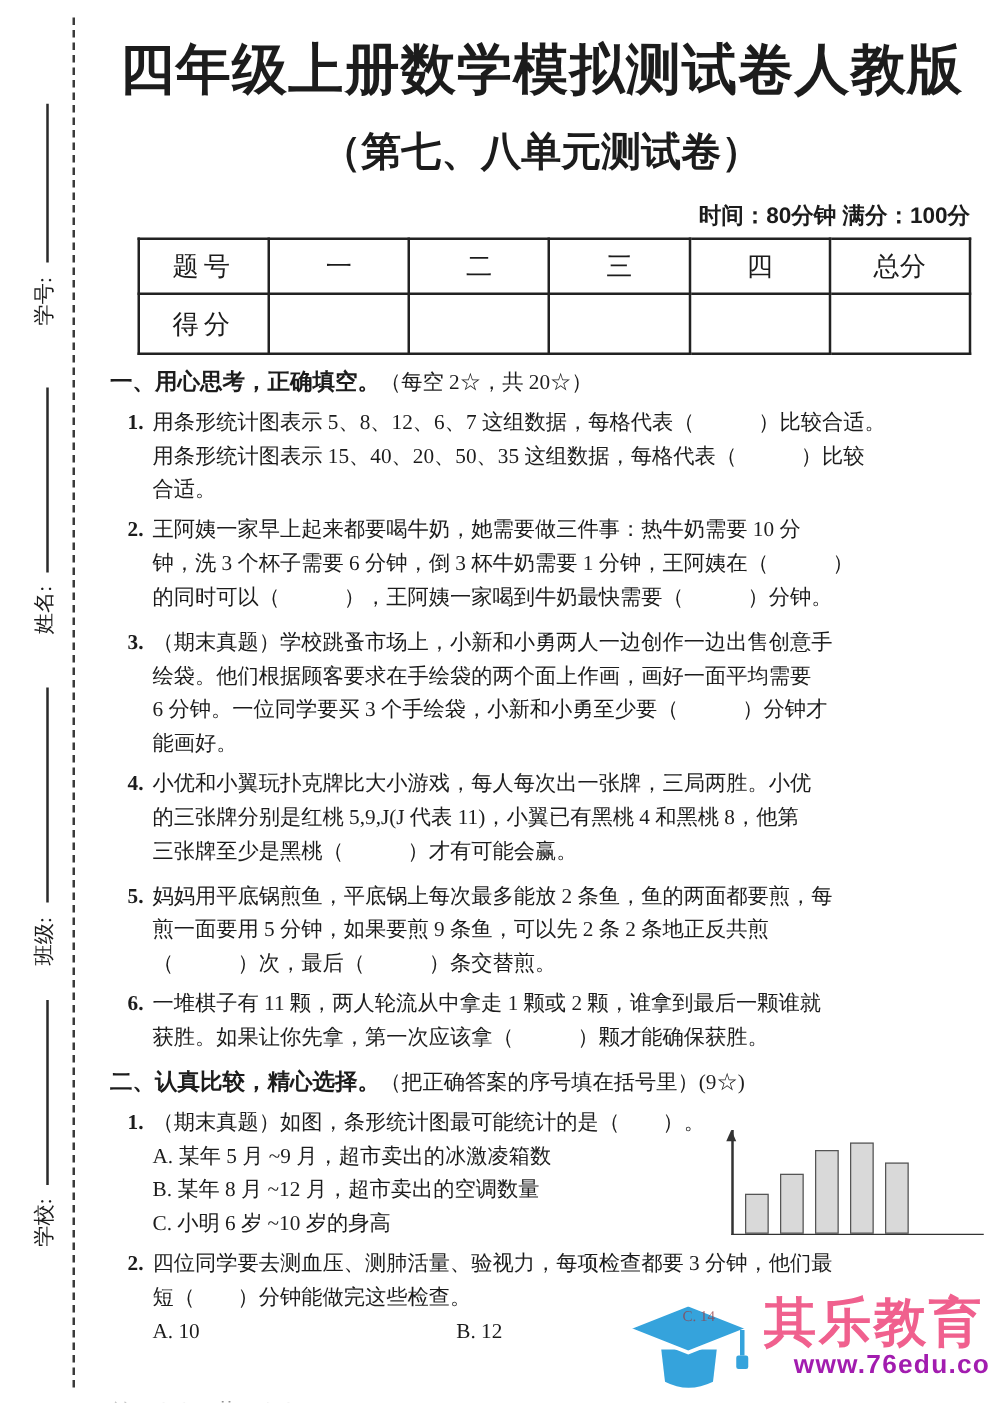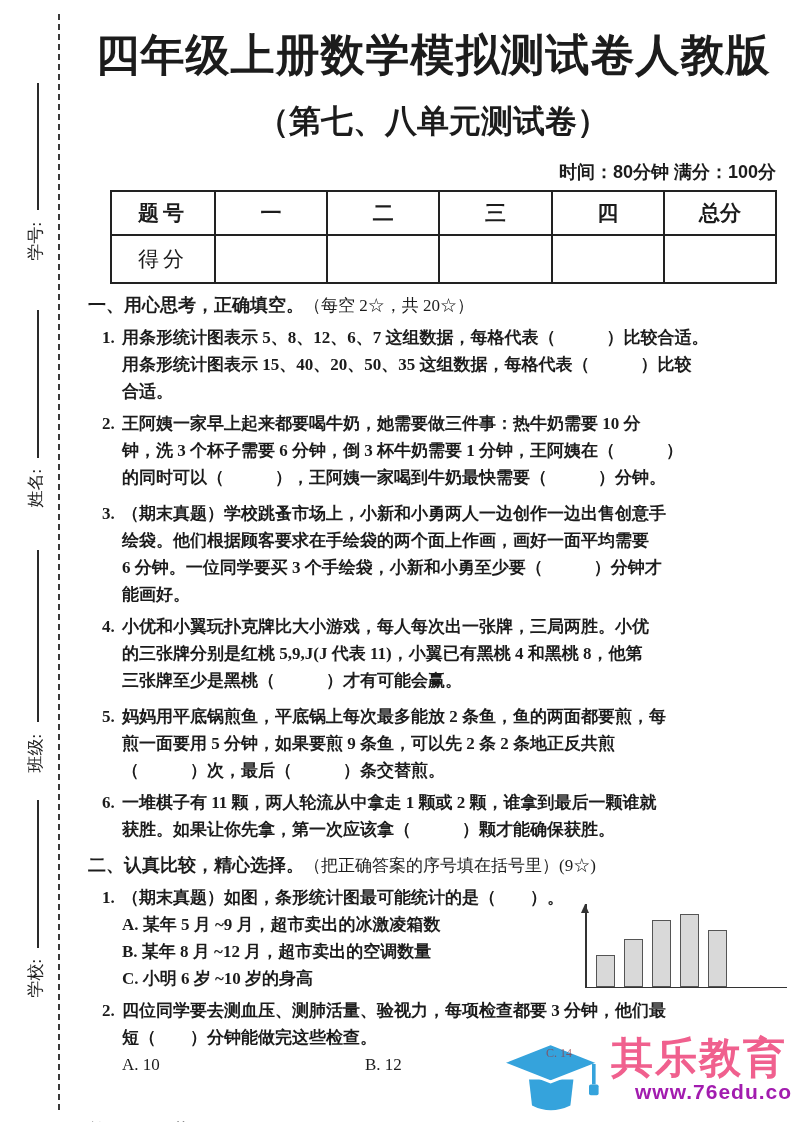--- a/index.html
+++ b/index.html
@@ -32,31 +32,31 @@
   .info {
     position:absolute; top:160px; right:17px;
     font-family:"Liberation Sans", sans-serif; font-weight:bold; font-size:18px;
   }
   
   .score-table {
     position:absolute; left:110px; top:190px; width:667px;
     border-collapse:collapse; table-layout:fixed; font-size:21px;
   }
   .score-table td { border:2.5px solid #222; text-align:center; }
-  .score-table tr:first-child td { height:44px;font-weight:bold; }
+  .score-table tr:first-child td { height:44px; }
   .score-table tr:last-child td { height:48px;font-family:Liberation Serif, serif; }
   .score-table td:first-child { width:104px; letter-spacing:4px; }
   
   .content { position:absolute; left:88px; top:292px; width:700px; font-size:17px; line-height:27px; }
   .sec-heading { font-family:"Liberation Sans", sans-serif; font-weight:bold; font-size:18px; white-space:nowrap; }
   .sec-heading .note { font-family:"Liberation Serif", serif; font-weight:normal; font-size:17px; }
   .question { position:relative; padding-left:34px; margin-top:5px; }
   .q3 { margin-top:9px; } .q5 { margin-top:9px; } .s2h { margin-top:9px; }
   .qnum { position:absolute; left:14px; top:0; font-weight:bold; }
-  .qline { white-space:nowrap;font-weight:bold; }
+  .qline { white-space:nowrap; }
   .opt-row { position:relative; height:27px; }
   .opt-a { position:absolute; left:0; }
   .opt-b { position:absolute; left:243px; }
   
   .mini-chart { position:absolute; left:585px; top:896px; width:202px; height:92px; }
   .mc-yaxis { position:absolute; left:0; top:8px; bottom:0; width:1.5px; background:#333; }
   .mc-arrow { position:absolute; left:-3.6px; top:0; width:0; height:0;
     border-left:4.5px solid transparent; border-right:4.5px solid transparent; border-bottom:9px solid #333; }
   .mc-xaxis { position:absolute; left:0; right:0; bottom:0; height:1.5px; background:#333; }
   .mc-bars { position:absolute; left:11px; right:2px; bottom:1.5px; height:80px;

